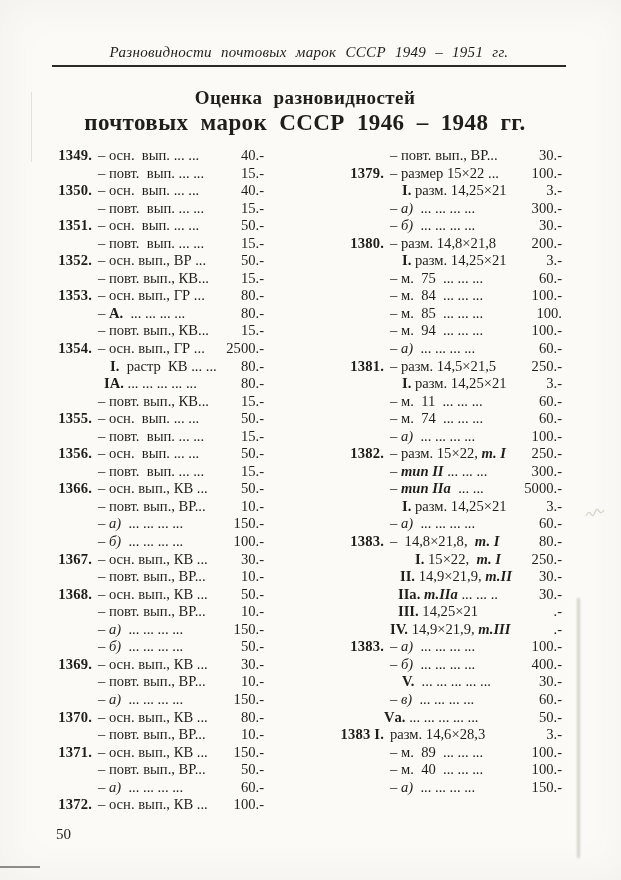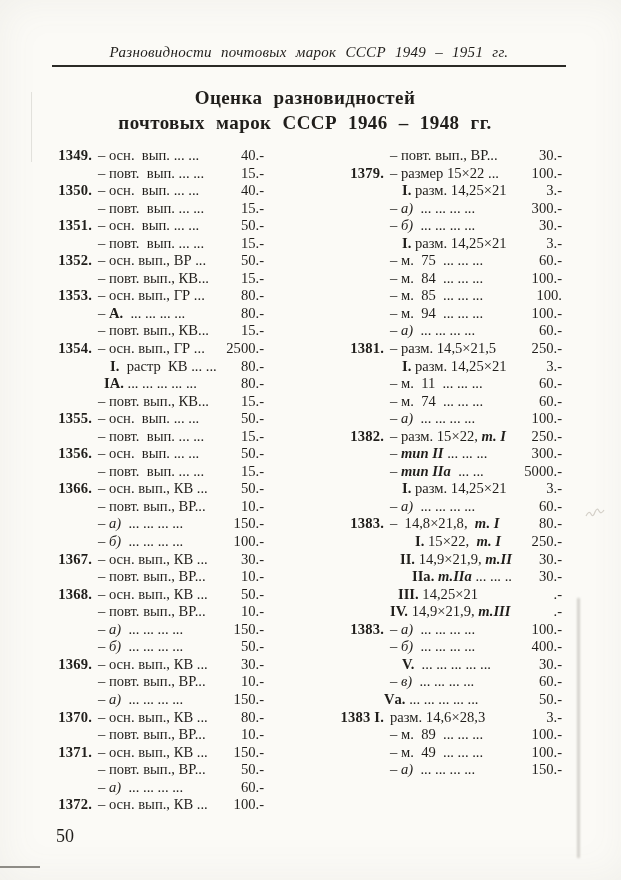--- a/index.html
+++ b/index.html
@@ -23,41 +23,41 @@
     border-bottom:2px solid #2b2a26;
     padding-bottom:1px;
     white-space:nowrap;
   }
   
   .title{
     position:absolute;top:86px;left:0;width:610px;
     text-align:center;font-weight:bold;
   }
   .title .t1{font-size:19px;line-height:24px;word-spacing:6px;letter-spacing:0.4px;}
-  .title .t2{font-size:19px;line-height:25px;word-spacing:6px;letter-spacing:0.4px;}
+  .title .t2{font-size:23px;line-height:25px;word-spacing:6px;letter-spacing:0.4px;}
   
   .col{
     position:absolute;top:147px;
     font-size:14.6px;line-height:17.55px;
   }
   .col-left{left:52px;width:212px;}
   .col-right{left:332px;width:230px;}
   .row{display:flex;flex-wrap:nowrap;height:17.55px;align-items:baseline;}
   .num{flex:none;text-align:right;font-weight:bold;white-space:pre;letter-spacing:0.2px;}
   .col-left .num{width:40px;}
   .col-right .num{width:52px;}
   .desc{flex:1 1 0;min-width:0;margin-left:6px;white-space:pre;overflow:visible;}
   .price{flex:none;width:48px;text-align:right;white-space:pre;}
   .s-b{font-weight:bold;}
   .s-i{font-style:italic;}
   .s-bi{font-weight:bold;font-style:italic;}
   
   .page-number{
     position:absolute;left:56px;top:826px;
-    font-size:18px;
+    font-size:15px;
   }
   
   .edge-shadow-right{
     position:absolute;left:577px;top:598px;width:3px;height:260px;
     background:#cbc8c2;filter:blur(1px);opacity:0.8;
   }
   .edge-mark-bottom{
     position:absolute;left:0;top:866px;width:40px;height:2px;
     background:#8e8c86;filter:blur(0.4px);
   }
@@ -294,20 +294,25 @@
         <span class="num"></span>
         <span class="desc"><span>– </span><span class="s-i">а)</span><span>  ... ... ... ...</span></span>
         <span class="price">300.-</span>
       </div>
       <div class="row">
         <span class="num"></span>
         <span class="desc"><span>– </span><span class="s-i">б)</span><span>  ... ... ... ...</span></span>
         <span class="price">30.-</span>
       </div>
       <div class="row">
+        <span class="num">1380.</span>
+        <span class="desc"><span>– разм. 14,8×21,8</span></span>
+        <span class="price">200.-</span>
+      </div>
+      <div class="row">
         <span class="num"></span>
         <span class="desc" style="margin-left: 18px;"><span class="s-b">I.</span><span> разм. 14,25×21</span></span>
         <span class="price">3.-</span>
       </div>
       <div class="row">
         <span class="num"></span>
         <span class="desc"><span>– м.  75  ... ... ...</span></span>
         <span class="price">60.-</span>
       </div>
       <div class="row">
@@ -390,21 +395,21 @@
         <span class="desc" style="margin-left: 18px; text-align: center;"><span class="s-b">I.</span><span> 15×22,  </span><span class="s-bi">т. I</span></span>
         <span class="price">250.-</span>
       </div>
       <div class="row">
         <span class="num"></span>
         <span class="desc" style="margin-left: 16px;"><span class="s-b">II.</span><span> 14,9×21,9, </span><span class="s-bi">т.II</span></span>
         <span class="price">30.-</span>
       </div>
       <div class="row">
         <span class="num"></span>
-        <span class="desc" style="margin-left: 28px;"><span class="s-b">IIа. </span><span class="s-bi">т.IIа</span><span> ... ... ..</span></span>
+        <span class="desc" style="margin-left: 14px;"><span class="s-b">IIа. </span><span class="s-bi">т.IIа</span><span> ... ... ..</span></span>
         <span class="price">30.-</span>
       </div>
       <div class="row">
         <span class="num"></span>
         <span class="desc" style="margin-left: 14px;"><span class="s-b">III.</span><span> 14,25×21</span></span>
         <span class="price">.-</span>
       </div>
       <div class="row">
         <span class="num"></span>
         <span class="desc" style="margin-left: 6px;"><span class="s-b">IV.</span><span> 14,9×21,9, </span><span class="s-bi">т.III</span></span>
@@ -440,21 +445,21 @@
         <span class="desc"><span>разм. 14,6×28,3</span></span>
         <span class="price">3.-</span>
       </div>
       <div class="row">
         <span class="num"></span>
         <span class="desc"><span>– м.  89  ... ... ...</span></span>
         <span class="price">100.-</span>
       </div>
       <div class="row">
         <span class="num"></span>
-        <span class="desc"><span>– м.  49  ... ... ...</span></span>
+        <span class="desc"><span>– м.  40  ... ... ...</span></span>
         <span class="price">100.-</span>
       </div>
       <div class="row">
         <span class="num"></span>
         <span class="desc"><span>– </span><span class="s-i">а)</span><span>  ... ... ... ...</span></span>
         <span class="price">150.-</span>
       </div>
     </div>
 
   <div class="page-number">50</div>

